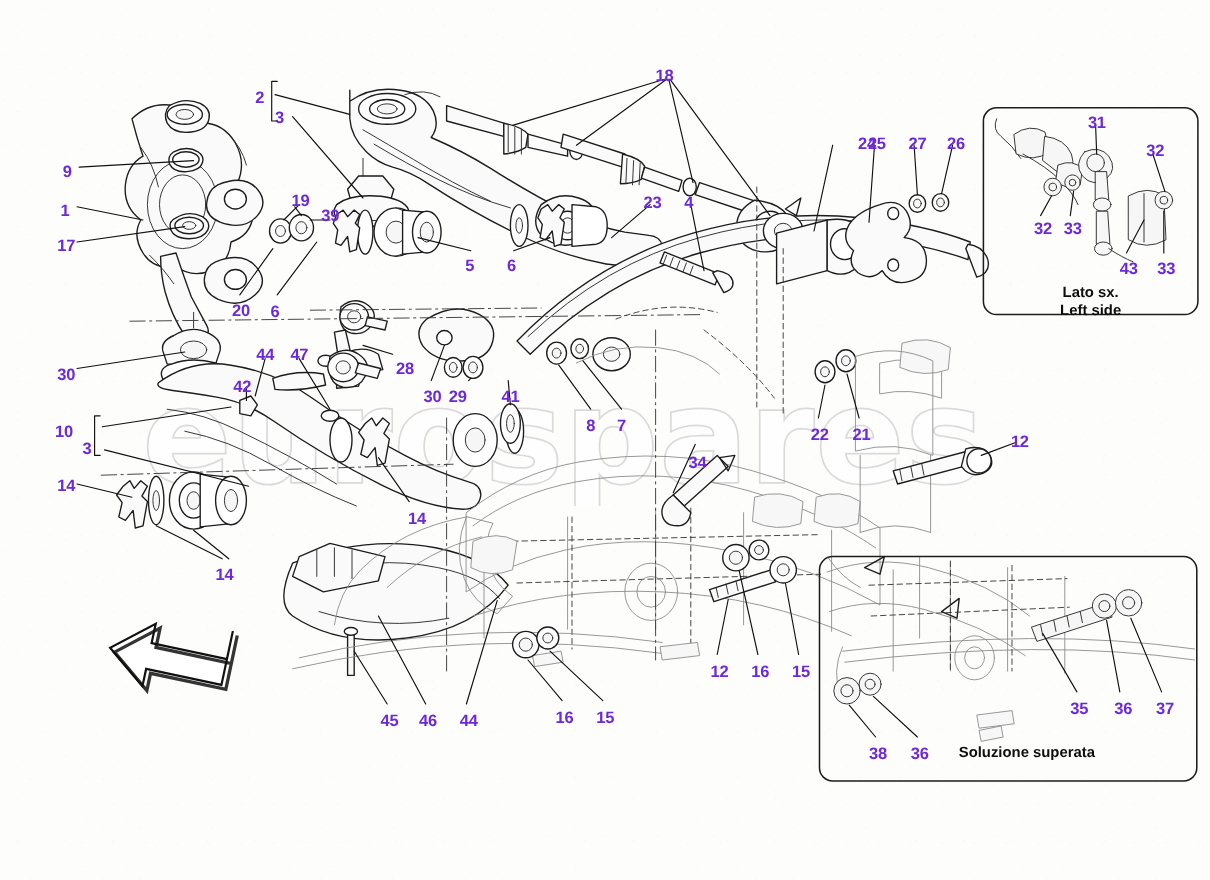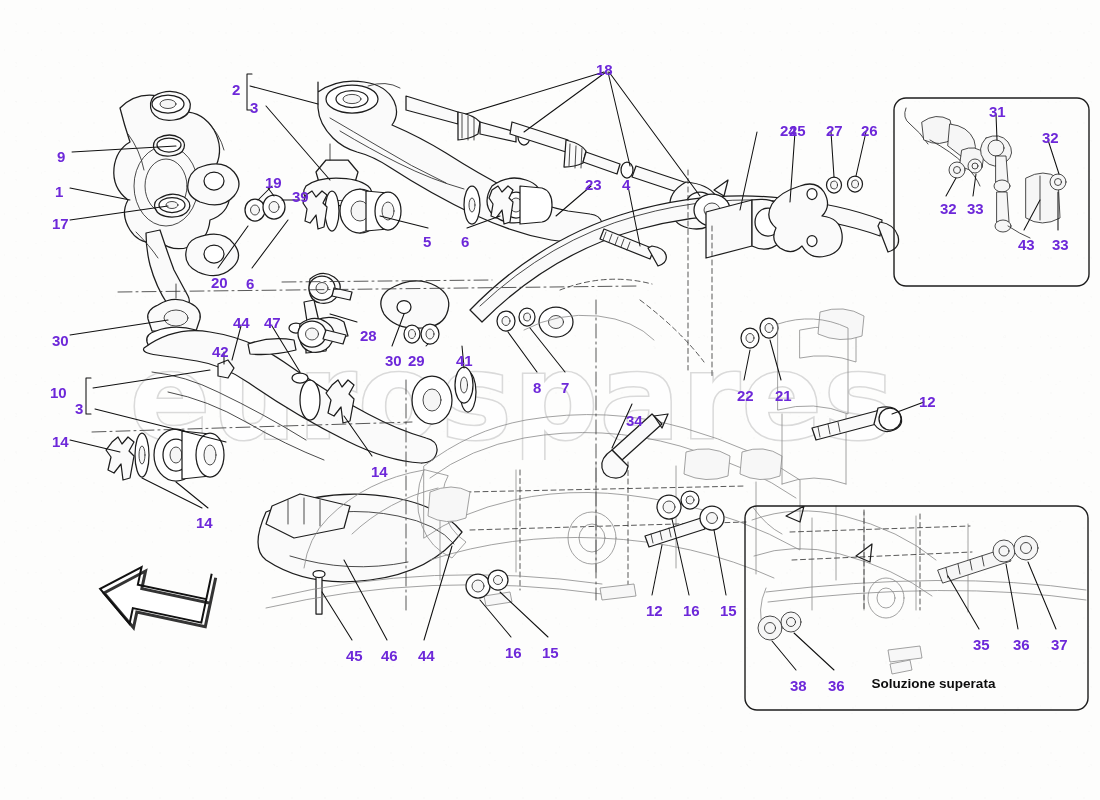--- a/index.html
+++ b/index.html
@@ -602,20 +602,24 @@
   <div class="cal" style="left:646px;top:603px;">12</div>
   <div class="cal" style="left:683px;top:603px;">16</div>
   <div class="cal" style="left:720px;top:603px;">15</div>
 
   <div class="cal" style="left:989px;top:104px;">31</div>
   <div class="cal" style="left:1042px;top:130px;">32</div>
   <div class="cal" style="left:940px;top:201px;">32</div>
   <div class="cal" style="left:967px;top:201px;">33</div>
   <div class="cal" style="left:1018px;top:237px;">43</div>
   <div class="cal" style="left:1052px;top:237px;">33</div>
+  <div class="caption" style="left:893px;top:258px;width:197px;">
+    <div>Lato sx.</div>
+    <div>Left side</div>
+  </div>
 
   <div class="cal" style="left:973px;top:637px;">35</div>
   <div class="cal" style="left:1013px;top:637px;">36</div>
   <div class="cal" style="left:1051px;top:637px;">37</div>
   <div class="cal" style="left:790px;top:678px;">38</div>
   <div class="cal" style="left:828px;top:678px;">36</div>
   <div class="caption" style="left:744px;top:676px;width:379px;">
     <div>Soluzione superata</div>
   </div>
 

